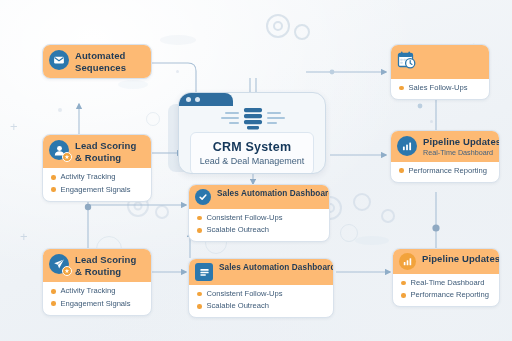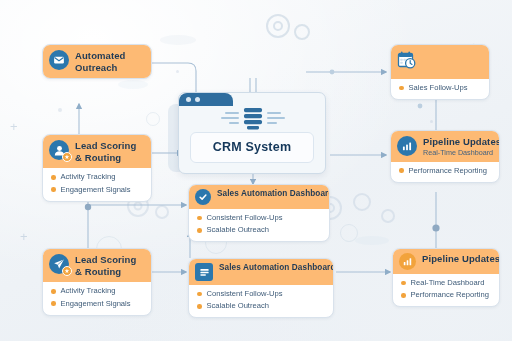--- a/index.html
+++ b/index.html
@@ -94,21 +94,21 @@
   .ico-sq {
     width: 18px; height: 18px; border-radius: 3px;
     display:flex; align-items:center; justify-content:center;
   }
 
   
   #crm-window {
     position: absolute;
     background: #f3f7fa;
     border: 1px solid #cfdce8;
-    border-radius: 7px;
+    border-radius: 13px;
     box-shadow: 0 2px 6px rgba(40,70,100,0.09);
     overflow: hidden;
   }
   #crm-titlebar {
     height: 13px;
     background: #2f6d9e;
     border-top-left-radius: 8px;
     border-top-right-radius: 8px;
     display:flex; align-items:center; gap:4px; padding-left:7px;
     width: 54px;
@@ -234,36 +234,37 @@
           <rect x="42" y="11" width="18" height="2" rx="1"></rect>
           <rect x="50" y="16" width="10" height="2" rx="1"></rect>
           <rect x="88" y="6" width="14" height="2" rx="1"></rect>
           <rect x="88" y="11" width="18" height="2" rx="1"></rect>
           <rect x="88" y="16" width="10" height="2" rx="1"></rect>
         </g>
       </svg>
     </div>
     <div id="crm-inner">
       <div id="crm-name">CRM System</div>
+      <div id="crm-tag">Lead &amp; Deal Management</div>
     </div>
   </div>
 
   <div class="card" style="left:42px; top:44px; width:110px;">
     <div class="card-head">
       <span class="ico">
         <span class="ico-circle ico-blue">
           <svg width="12" height="12" viewBox="0 0 16 16">
               <rect x="1.5" y="3.5" width="13" height="9" rx="1.6" fill="#fff"></rect>
               <path d="M2 4.6 L8 9 L14 4.6" stroke="#2b77ad" stroke-width="1.5" fill="none"></path>
             </svg>
         </span>
       </span>
       <span class="head-text">
         <span class="card-title">Automated</span>
-        <span class="card-title">Outreach</span>
+        <span class="card-title">Sequences</span>
       </span>
     </div>
   </div>
 
   <div class="card" style="left:42px; top:134px; width:110px;">
     <div class="card-head">
       <span class="ico">
         <span class="ico-circle ico-blue">
           <svg width="13" height="13" viewBox="0 0 16 16">
               <circle cx="8" cy="5.6" r="3" fill="#fff"></circle>

